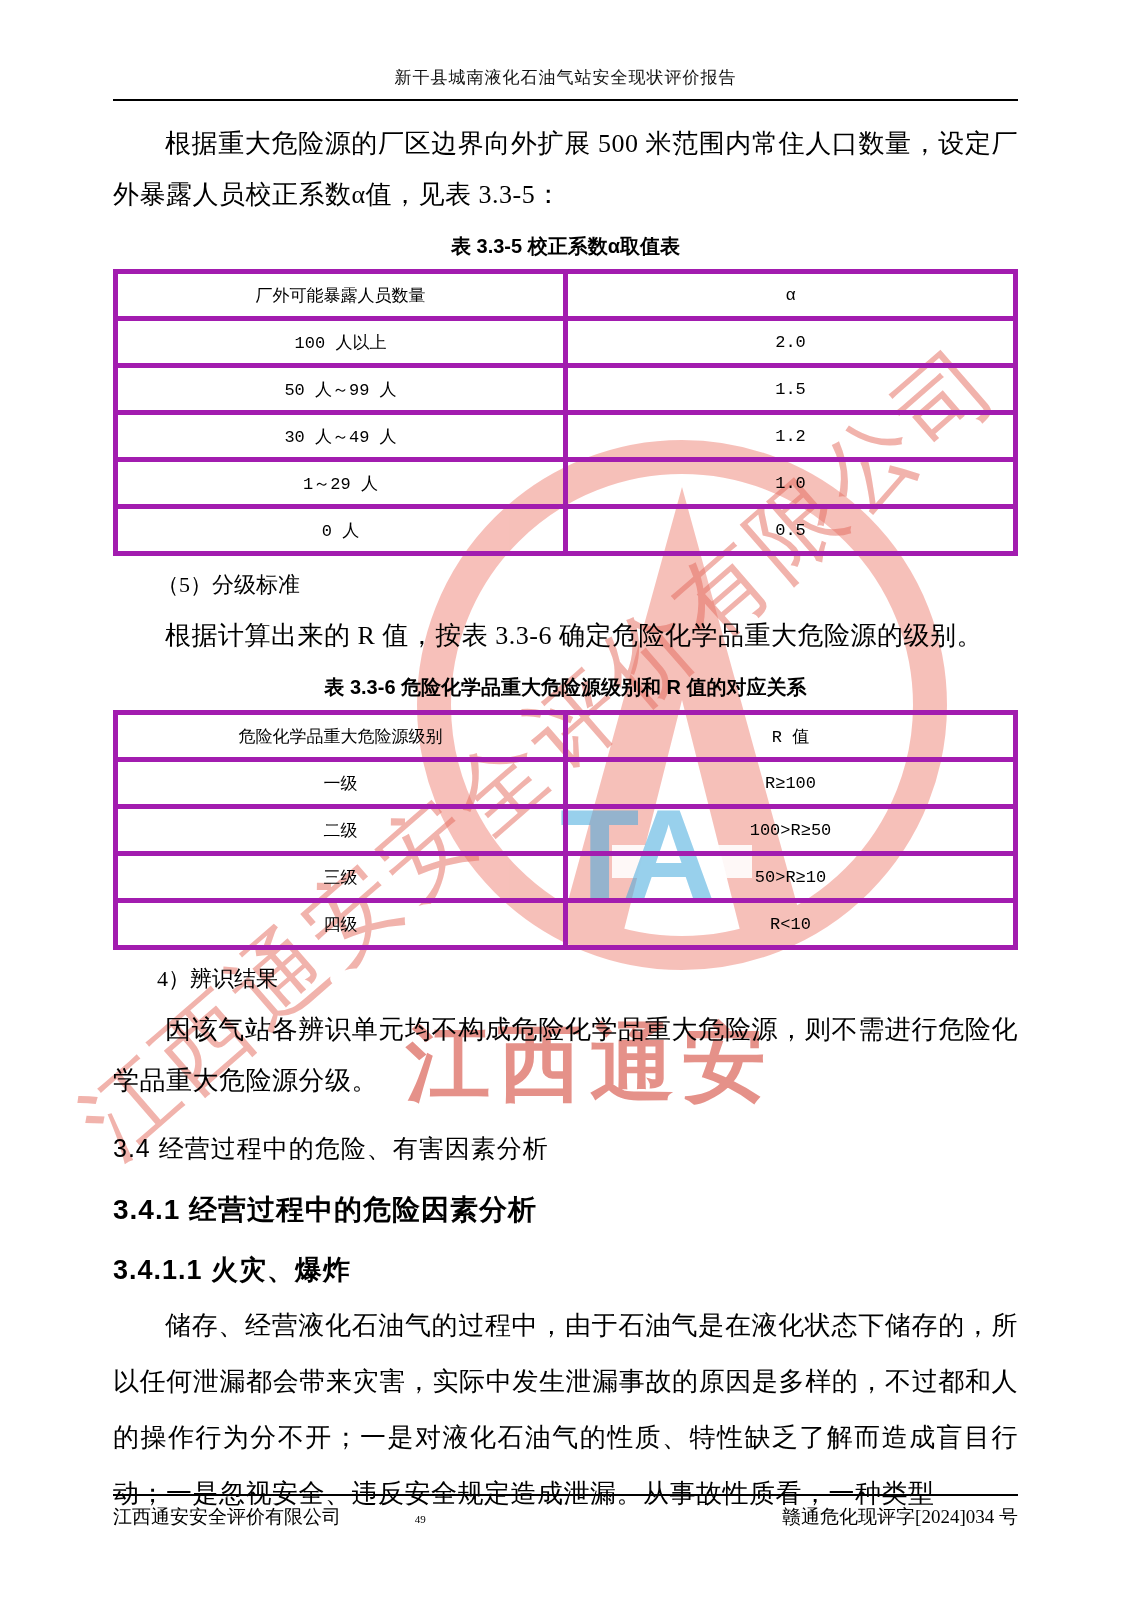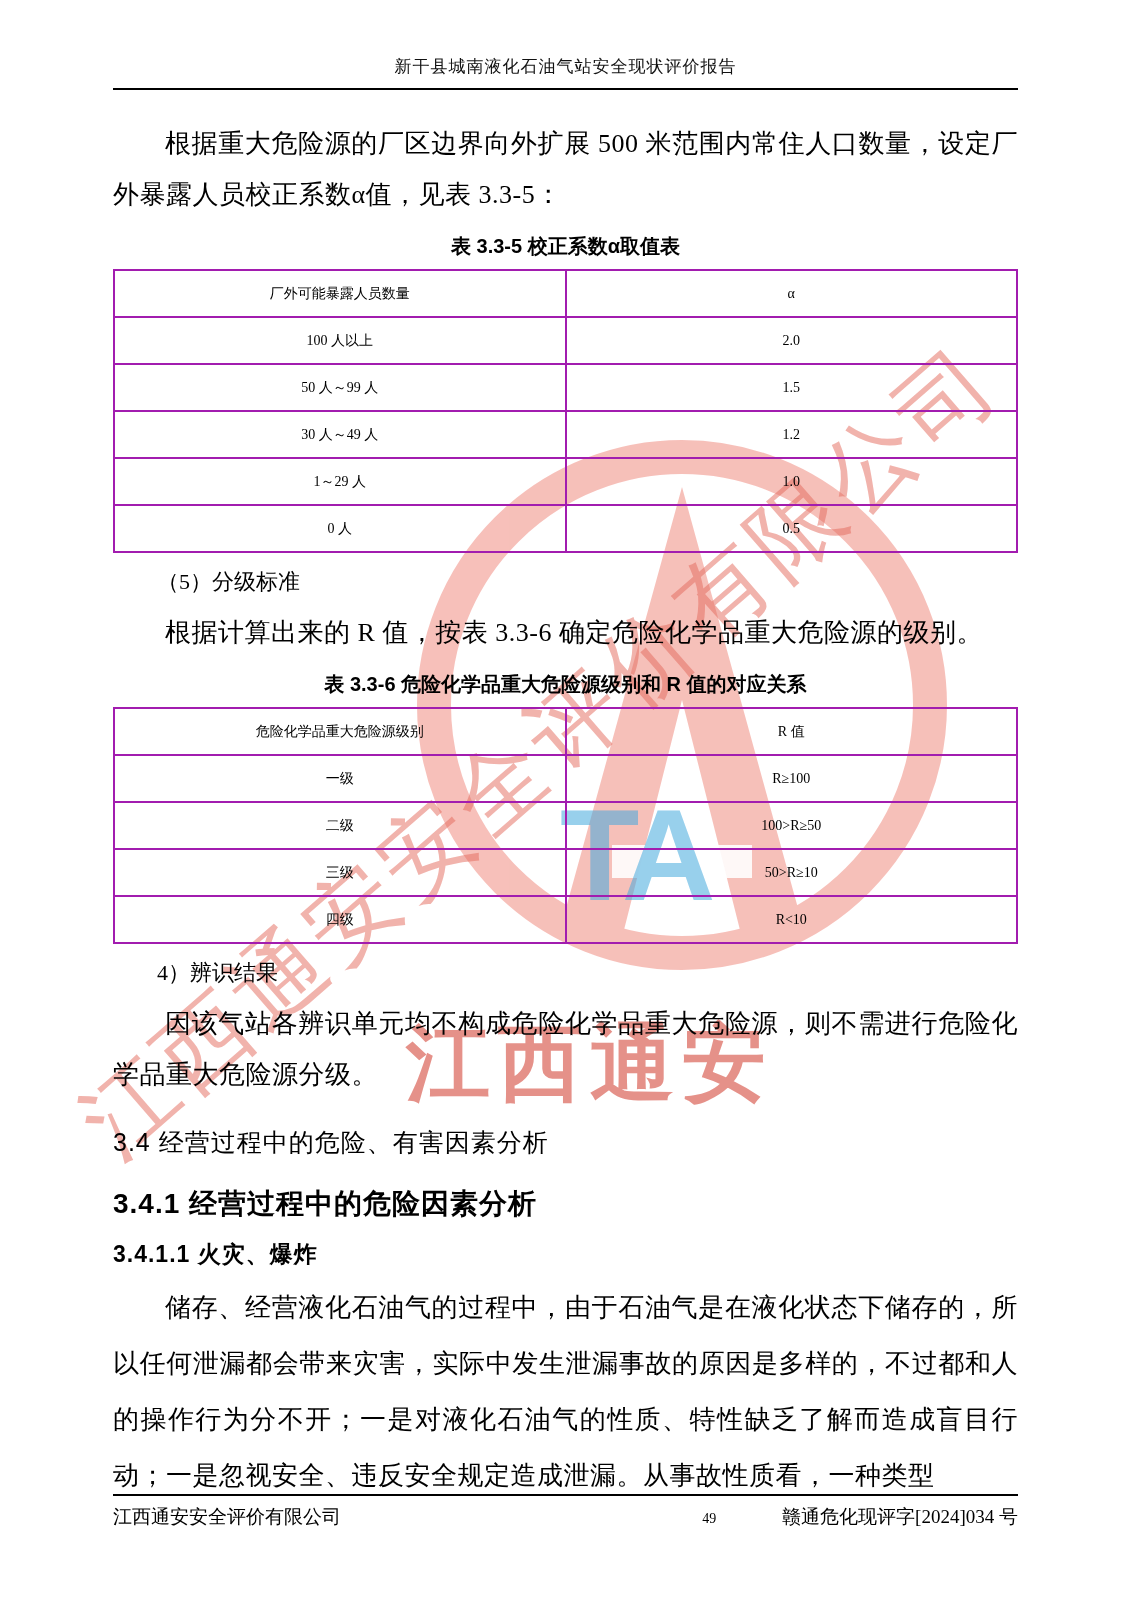--- a/index.html
+++ b/index.html
@@ -14,21 +14,21 @@
   }
   
   .watermark {
     position:absolute; inset:0;
     z-index:0;
     pointer-events:none;
     text-align:right;
   }
   
   .page-header {
-    position:absolute; top:55px; left:113px; right:113px;
+    position:absolute; top:66px; left:113px; right:113px;
     z-index:2;
     text-align:center;
     border-bottom:2px solid #000;
     padding-bottom:10px;
   }
   .page-header .title {
     font-size:17px;
     letter-spacing:1px;
     color:#111;
   }
@@ -56,60 +56,61 @@
     font-weight:bold;
     font-size:20px;
     margin:13px 0 9px 0;
   }
   table.data-table {
     width:100%;
     border-collapse:collapse;
     table-layout:fixed;
   }
   table.data-table td {
-    border:2px solid #a21caf;
+    border:5px solid #a21caf;
     height:47px;
     text-align:center;
     vertical-align:middle;
-    font-size:14px;
+    font-size:17px;
     background:transparent;
+    font-family:Liberation Mono, monospace;
   }
   .h-l1 {
     font-family:"Liberation Sans","DejaVu Sans",sans-serif;
     font-weight:normal;
     font-size:25px;
     margin-top:26px;
     letter-spacing:1px;
   }
   .h-l2 {
     font-family:"Liberation Sans","DejaVu Sans",sans-serif;
     font-weight:bold;
     font-size:28px;
     margin-top:26px;
     letter-spacing:1px;
   }
   .h-l3 {
     font-family:"Liberation Sans","DejaVu Sans",sans-serif;
     font-weight:bold;
-    font-size:23px;
-    margin-top:16px;
+    font-size:27px;
+    margin-top:23px;
     letter-spacing:1px;
   }
   .para.last { margin-top:10px; line-height:56px; }
   
   .page-footer {
     position:absolute; left:113px; right:113px; bottom:70px;
     z-index:2;
     border-top:2px solid #000;
     padding-top:8px;
     display:flex;
     align-items:baseline;
   }
   .page-footer .f-left  { flex:1; text-align:left;  font-size:19px; }
-  .page-footer .f-mid   { flex:1; text-align:right;font-size:14px; }
+  .page-footer .f-mid   { flex:1; text-align:left;font-size:11px; }
   .page-footer .f-right { flex:1; text-align:right; font-size:19px; }
 </style>
 </head>
 <body>
 
 <div class="page">
 
   <div class="watermark">
     <svg width="1131" height="1600" viewBox="0 0 1131 1600" xmlns="http://www.w3.org/2000/svg">
 

